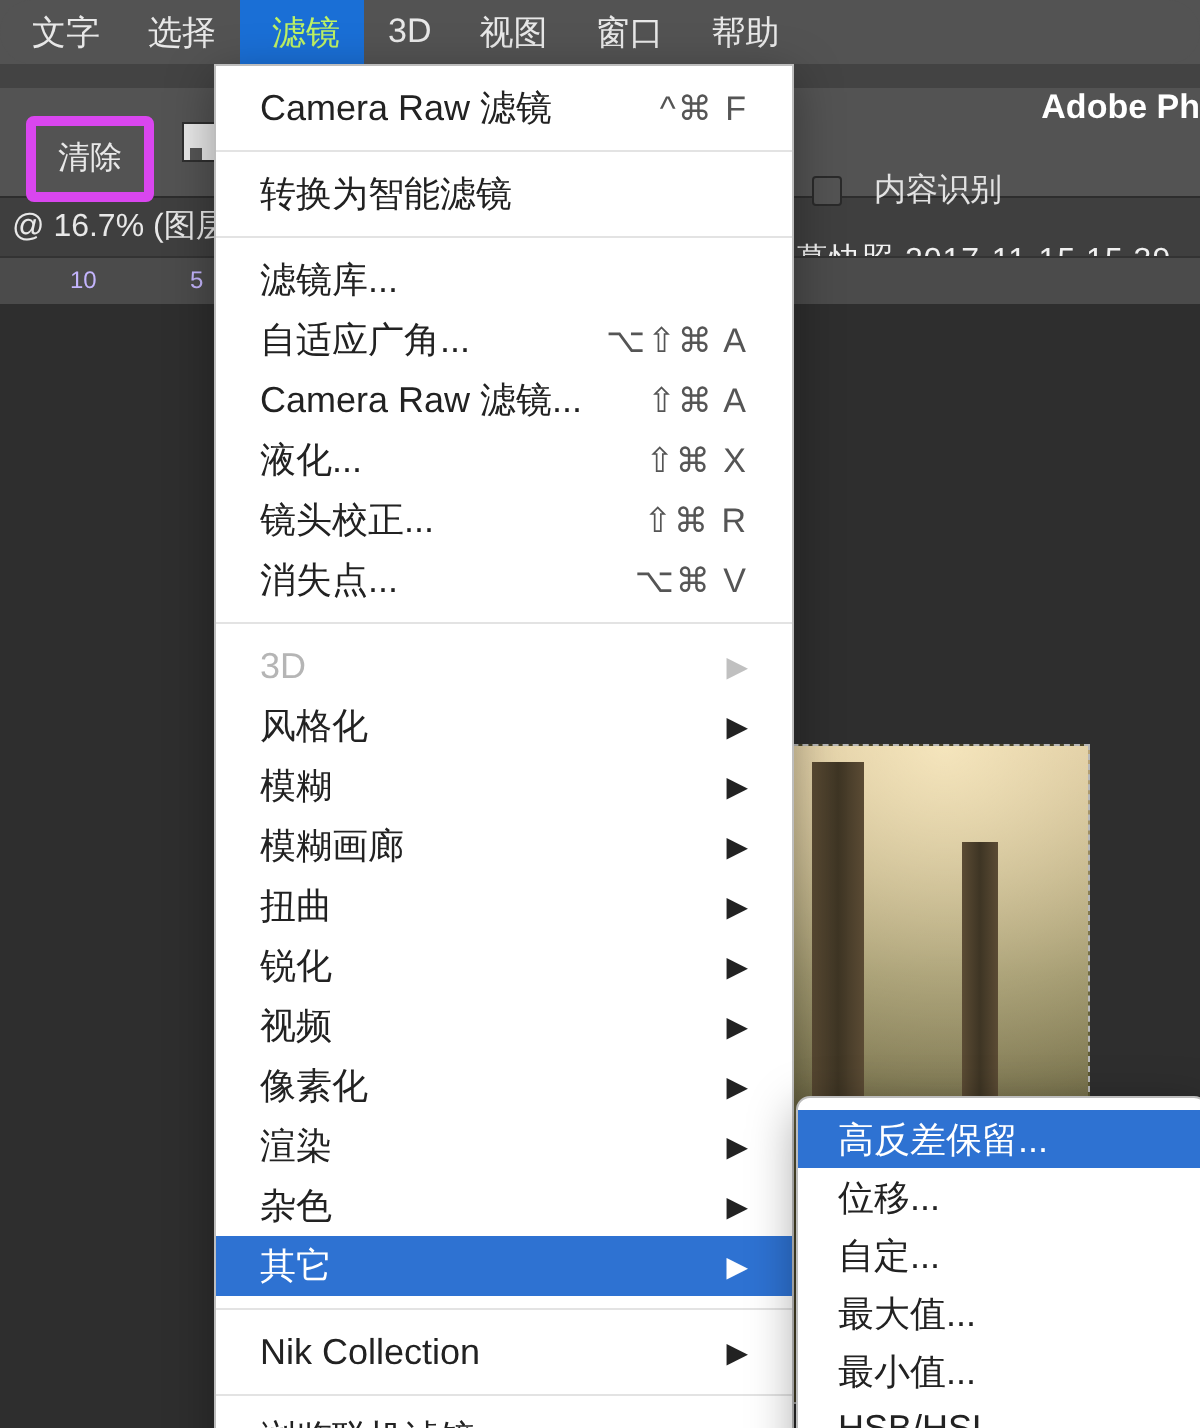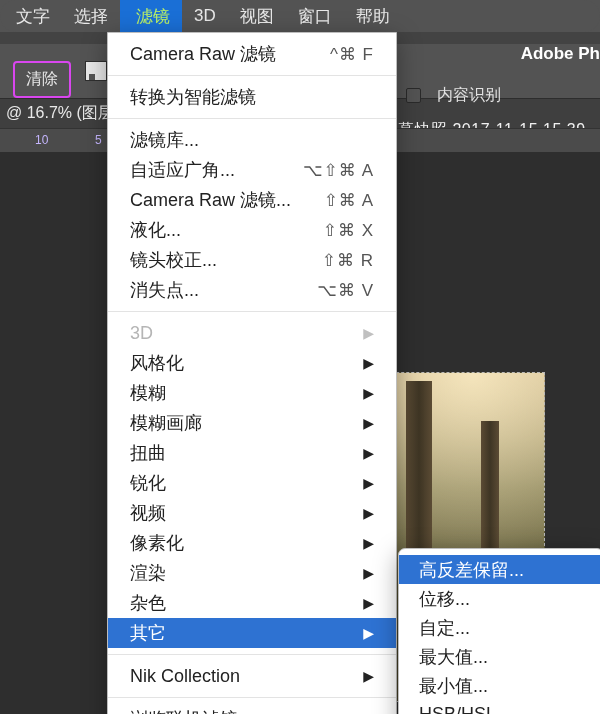--- a/index.html
+++ b/index.html
@@ -5,21 +5,21 @@
   * { margin: 0; padding: 0; box-sizing: border-box; font-family: -apple-system, "Helvetica Neue", Arial, sans-serif; }
   body { width: 600px; height: 714px; background: #535353; overflow: hidden; position: relative; }
   
   .menubar { height: 32px; background: #535353; display: flex; align-items: center; padding-left: 4px; color: #e8e8e8; font-size: 17px; border-radius: 16px; }
   .menubar .mitem { padding: 0 12px; height: 32px; display: flex; align-items: center; }
   .menubar .mitem.active { background: #1a6fd6; color: #bef264; padding-left: 16px; }
   
   .darkbar { background: #434343; height: 12px; }
   
   .toolbar { height: 54px; background: #535353; display: flex; align-items: center; }
-  .clearbtn { margin-left: 13px; color: #e8e8e8; font-size: 16px; padding: 6px 11px; border: 2px solid #d946ef; border-radius: 4px; background: #535353; margin-top: 17px; }
+  .clearbtn { margin-left: 13px; color: #e8e8e8; font-size: 16px; padding: 6px 11px; border: 5px solid #d946ef; border-radius: 4px; background: #535353; margin-top: 17px; }
   .toolicon { width: 22px; height: 20px; margin-left: 14px; background: linear-gradient(#e8e8e8,#e8e8e8); border: 1px solid #2f2f2f; position: relative; }
   .toolicon::after { content:""; position:absolute; bottom:0; left:3px; width:6px; height:6px; background:#555; }
   
   .zoombar { height: 30px; background: #3f3f3f; color: #e8e8e8; font-size: 16px; display: flex; align-items: center; padding-left: 6px; border-top: 1px solid #2d2d2d; }
   
   .ruler { height: 24px; background: #4b4b4b; position: relative; border-top: 1px solid #333; }
   .ruler .tick { position: absolute; top: 4px; color: #c4b5fd; font-size: 12px; }
   
   .canvas { position: absolute; top: 152px; left: 0; right: 0; bottom: 0; background: #2e2e2e; }
   .photo { position: absolute; top: 220px; left: 185px; width: 360px; height: 330px;

